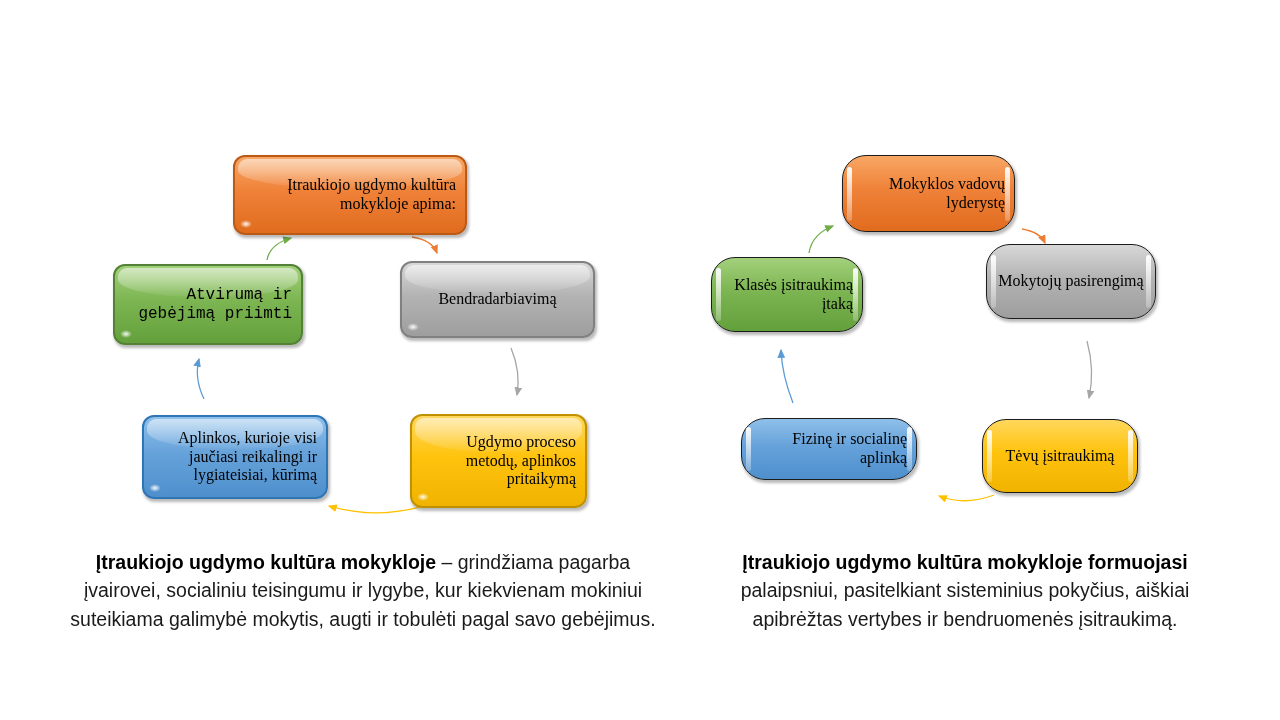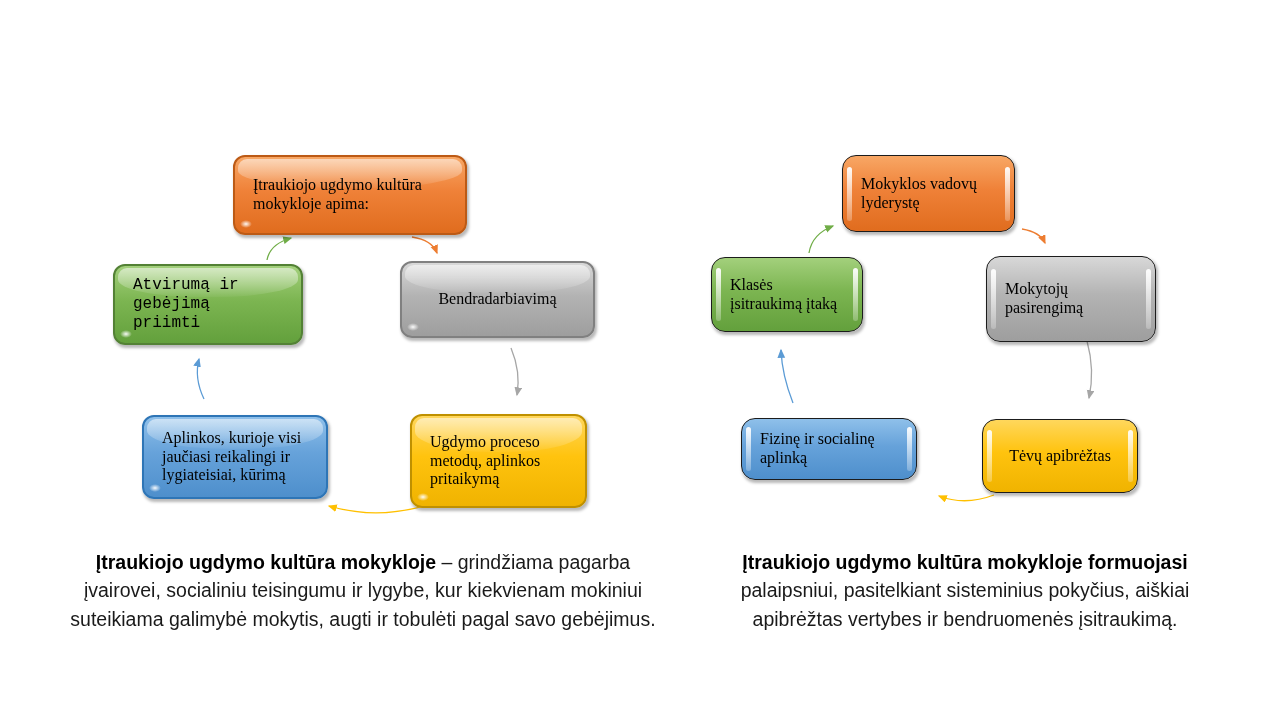--- a/index.html
+++ b/index.html
@@ -6,22 +6,22 @@
   body { width:1280px; height:720px; background:#ffffff; overflow:hidden; position:relative;
          font-family:"Liberation Sans", sans-serif; }
 
   .slide { position:absolute; inset:0; width:1280px; height:720px; background:#ffffff; }
 
   .slide-title { position:absolute; left:95px; top:70px; font-size:44px; color:#000;
                  font-family:"Liberation Sans", sans-serif; font-weight:400; letter-spacing:-0.5px; }
 
   
   .node { position:absolute; border-radius:12px; display:flex; align-items:center; justify-content:center;
-          text-align:left; font-family:"Liberation Serif", serif; font-size:16px; line-height:1.18;
-          color:#000; padding:5px 18px; box-sizing:border-box; box-shadow:1.5px 2.5px 3px rgba(0,0,0,0.28); }
+          text-align:right; font-family:"Liberation Serif", serif; font-size:16px; line-height:1.18;
+          color:#000; padding:5px 9px; box-sizing:border-box; box-shadow:1.5px 2.5px 3px rgba(0,0,0,0.28); }
   .node .lbl { position:relative; z-index:2; }
 
   .node.orange { background:linear-gradient(180deg,#F8A765 0%,#EF8138 45%,#E06C1E 100%); }
   .node.green  { background:linear-gradient(180deg,#A3D07C 0%,#7CB551 45%,#63A03C 100%); }
   .node.gray   { background:linear-gradient(180deg,#D8D8D8 0%,#B3B3B3 45%,#9E9E9E 100%); }
   .node.blue   { background:linear-gradient(180deg,#8FC0EA 0%,#66A2DA 45%,#4E8FCC 100%); }
   .node.yellow { background:linear-gradient(180deg,#FFD75C 0%,#FFC30E 45%,#F0B300 100%); }
 
   
   .d1 .node.orange { border:2px solid #BC5A15; }
@@ -30,38 +30,38 @@
   .d1 .node.blue   { border:2px solid #2E75B6; }
   .d1 .node.yellow { border:2px solid #BF9000; }
   .d1 .node::before { content:""; position:absolute; left:3px; right:3px; top:2px; height:38%; z-index:1;
                       border-radius:9px 9px 45% 45% / 9px 9px 60% 60%;
                       background:linear-gradient(180deg,rgba(255,255,255,0.55),rgba(255,255,255,0.04)); }
   .d1 .node::after { content:""; position:absolute; left:5px; bottom:5px; width:12px; height:8px; z-index:1;
                      border-radius:50%;
                      background:radial-gradient(ellipse at center, rgba(255,255,255,0.95) 0%, rgba(255,255,255,0) 70%); }
 
   
-  .d2 .node { border:1.6px solid #1c1c1c; border-radius:14px; }
+  .d2 .node { border:1.6px solid #1c1c1c; border-radius:24px; }
   .d2 .node::before, .d2 .node::after { content:""; position:absolute; top:14%; bottom:14%; width:5px; z-index:1;
                       border-radius:4px;
                       background:linear-gradient(180deg,rgba(255,255,255,0.95) 0%, rgba(255,255,255,0.25) 100%); }
   .d2 .node::before { left:4px; }
   .d2 .node::after  { right:4px; }
 
   
   .n-l-top    { left:233px; top:155px; width:234px; height:80px; }
   .n-l-left   { left:113px; top:264px; width:190px; height:81px;font-family:Liberation Mono, monospace; }
   .n-l-right  { left:400px; top:261px; width:195px; height:77px; }
   .n-l-bleft  { left:142px; top:415px; width:186px; height:84px; }
   .n-l-bright { left:410px; top:414px; width:177px; height:94px; }
 
   
   .n-r-top    { left:842px; top:155px; width:173px; height:77px; }
   .n-r-left   { left:711px; top:257px; width:152px; height:75px; }
-  .n-r-right  { left:986px; top:256px; width:170px; height:86px; }
+  .n-r-right  { left:986px; top:244px; width:170px; height:75px; }
   .n-r-bleft  { left:741px; top:418px; width:176px; height:62px; }
   .n-r-bright { left:982px; top:419px; width:156px; height:74px; }
 
   .connectors { position:absolute; left:0; top:0; width:1280px; height:720px; pointer-events:none; }
 
   
   .caption { position:absolute; text-align:center; font-size:19.5px; line-height:1.45; color:#1a1a1a;
              font-family:"Liberation Sans", sans-serif; }
   .caption b { font-weight:700; color:#000; }
   .caption-left  { left:62px;  top:548px; width:602px; }
@@ -124,21 +124,21 @@
   </div>
 
   <div class="d2">
     <div class="node orange n-r-top">
       <span class="lbl">Mokyklos vadovų lyderystę</span>
     </div>
     <div class="node gray n-r-right">
       <span class="lbl">Mokytojų pasirengimą</span>
     </div>
     <div class="node yellow n-r-bright">
-      <span class="lbl">Tėvų apibrėžtas</span>
+      <span class="lbl">Tėvų įsitraukimą</span>
     </div>
     <div class="node blue n-r-bleft">
       <span class="lbl">Fizinę ir socialinę aplinką</span>
     </div>
     <div class="node green n-r-left">
       <span class="lbl">Klasės įsitraukimą įtaką</span>
     </div>
   </div>
 
   <div class="caption caption-right">

